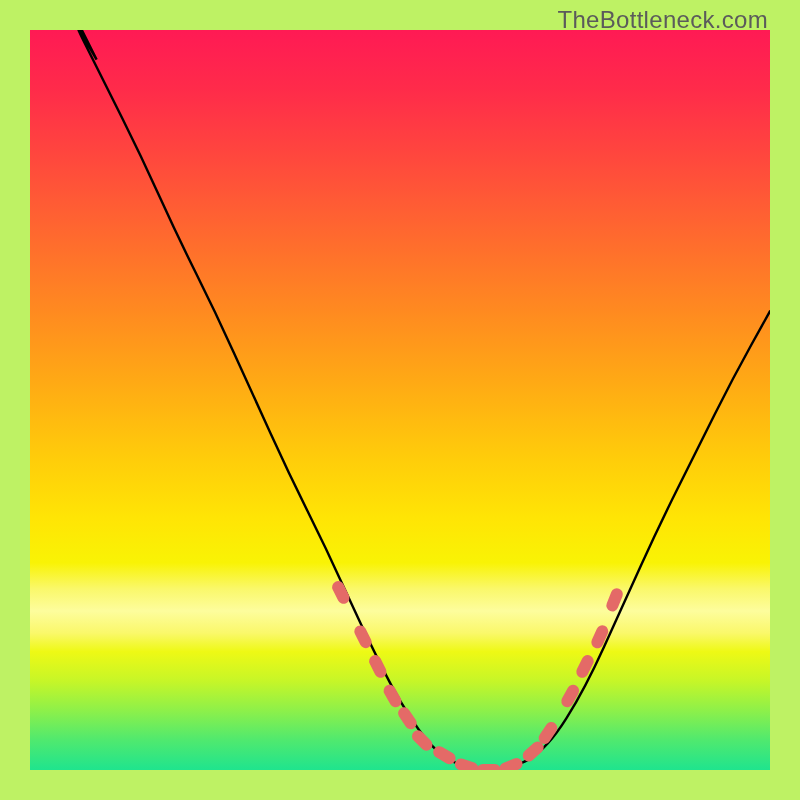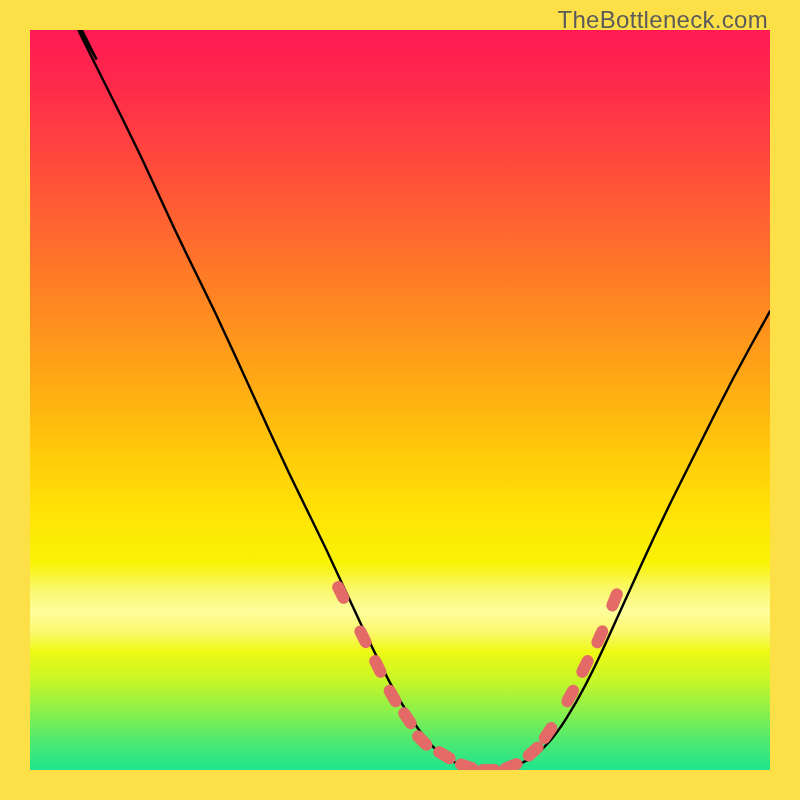--- a/index.html
+++ b/index.html
@@ -7,21 +7,21 @@
     padding: 0;
     width: 800px;
     height: 800px;
     overflow: hidden;
     background: #000;
     font-family: Arial, Helvetica, sans-serif;
   }
   .frame {
     position: absolute;
     inset: 0;
-    background: #fde047;
+    background: #bef264;
     text-align: center;
   }
   .plot-area {
     position: absolute;
     left: 30px;
     top: 30px;
     width: 740px;
     height: 740px;
     
     background: linear-gradient(

